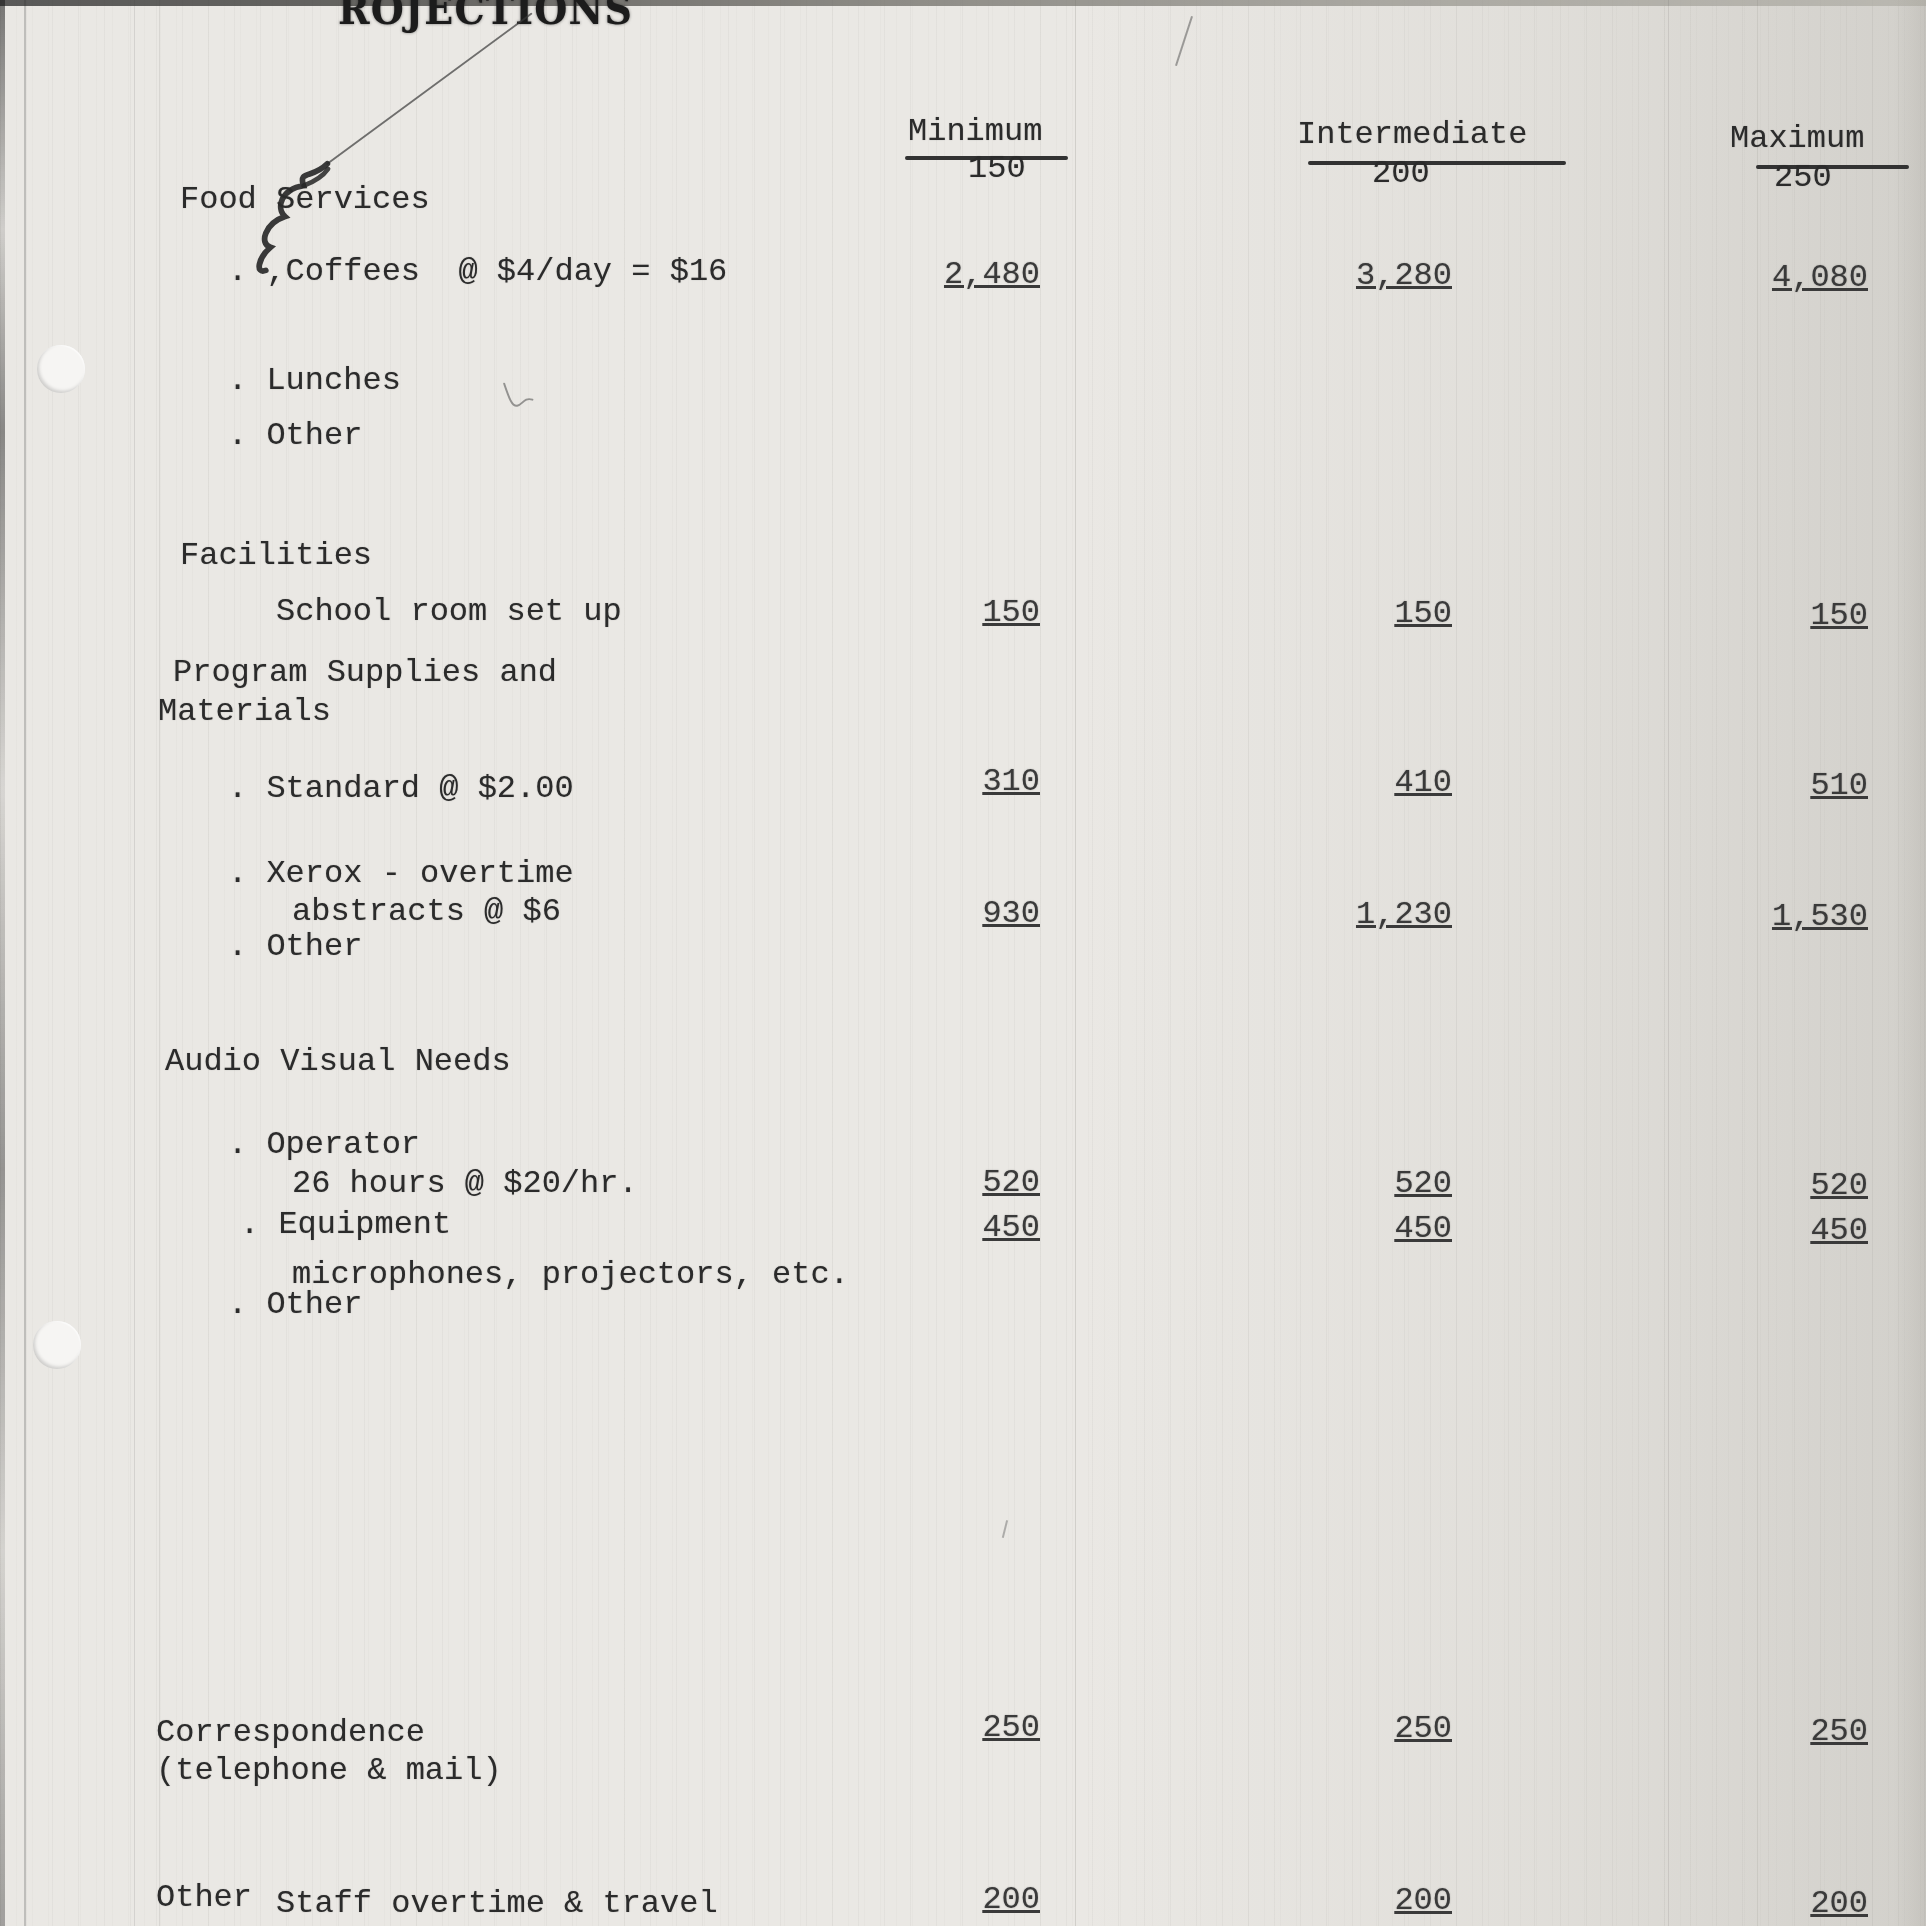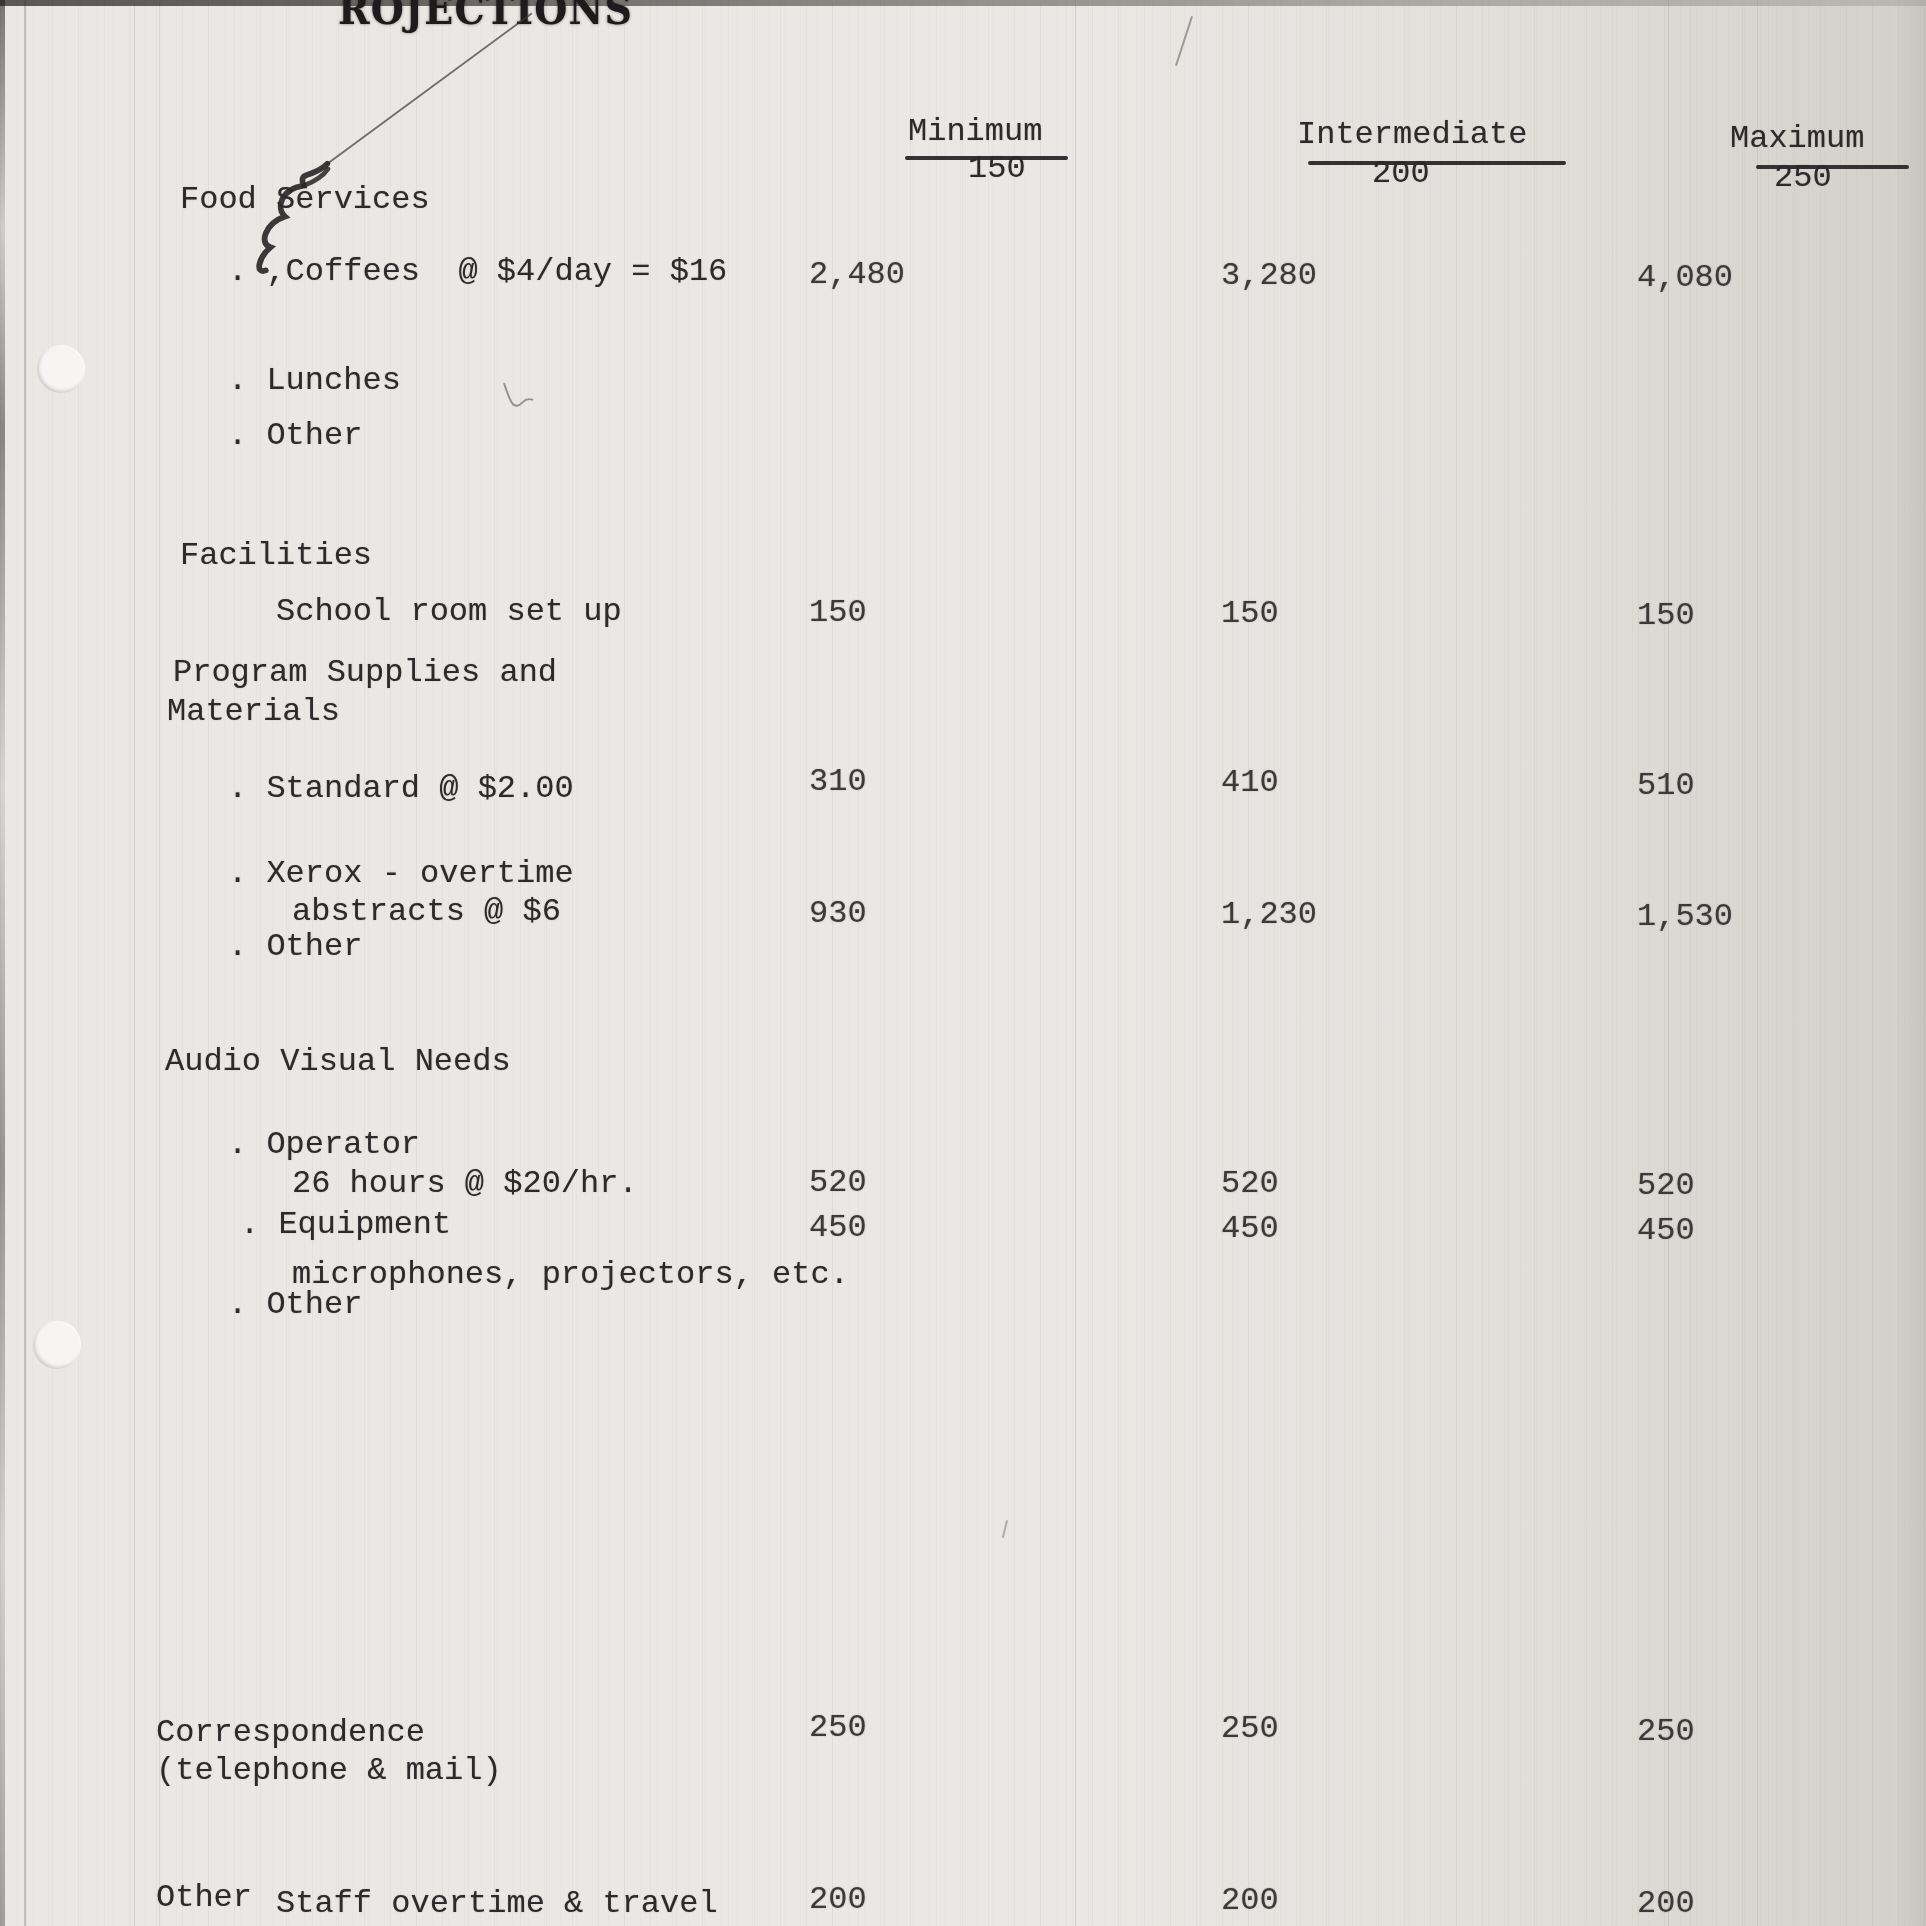--- a/index.html
+++ b/index.html
@@ -16,21 +16,21 @@
       #eae8e4;
     color:#2b2b2b;font-size:32px;line-height:1;
   }
   .page::before{
     content:"";position:absolute;inset:0;pointer-events:none;
     background:
       repeating-linear-gradient(90deg, rgba(90,88,82,.05) 0 0.8px, transparent 0.8px 26px),
       repeating-linear-gradient(90deg, rgba(120,118,110,.035) 0 1.2px, transparent 1.2px 16px);
   }
   .t{position:absolute;white-space:pre;text-shadow:0 0 1.2px rgba(43,43,43,.30);}
-  .c1,.c2,.c3{width:231px;text-align:left;}
+  .c1,.c2,.c3{width:231px;text-align:right;text-decoration:underline;}
   .c1{left:809px}.c2{left:1221px}.c3{left:1637px}
   .light{color:#3a3a3a;text-shadow:0 0 1.5px rgba(55,55,55,.40);}
   .rule{position:absolute;height:3.9px;background:#323232;border-radius:1.9px;filter:blur(0.5px);}
   .hole{position:absolute;width:48px;height:48px;border-radius:50%;background:#f6f5f3;
         box-shadow:inset 1.9px -1.9px 3.5px rgba(0,0,0,.16), inset -0.8px 0.8px 1.5px rgba(255,255,255,.85);}
   .stamp{
     position:absolute;left:338px;top:-11.6px;
     font-family:"DejaVu Serif","Liberation Serif",serif;font-weight:bold;
     font-size:38px;letter-spacing:1.2px;transform:scaleY(1.14);transform-origin:top left;
     color:#1c1c1c;filter:blur(0.5px);text-shadow:0 0 2.7px rgba(25,25,25,.55);
@@ -98,21 +98,21 @@
   <div class="t" style="left:228px;top:341px;margin-top:24px;">. Lunches</div>
   <div class="t" style="left:228px;top:420px;">. Other</div>
 
   <div class="t" style="left:180px;top:540px;">Facilities</div>
   <div class="t" style="left:276px;top:596px;">School room set up</div>
   <div class="t light c1" style="top:597px;">150</div>
   <div class="t light c2" style="top:598px;">150</div>
   <div class="t light c3" style="top:600px;">150</div>
 
   <div class="t" style="left:173px;top:657px;">Program Supplies and</div>
-  <div class="t" style="left:167px;top:696px;">Materials</div>
+  <div class="t" style="left:158px;top:696px;">Materials</div>
   <div class="t" style="left:228px;top:773px;">. Standard @ $2.00</div>
   <div class="t light c1" style="top:766px;">310</div>
   <div class="t light c2" style="top:767px;">410</div>
   <div class="t light c3" style="top:770px;">510</div>
   <div class="t" style="left:228px;top:858px;">. Xerox - overtime</div>
   <div class="t" style="left:292px;top:896px;">abstracts @ $6</div>
   <div class="t light c1" style="top:898px;">930</div>
   <div class="t light c2" style="top:899px;">1,230</div>
   <div class="t light c3" style="top:901px;">1,530</div>
   <div class="t" style="left:228px;top:931px;">. Other</div>

